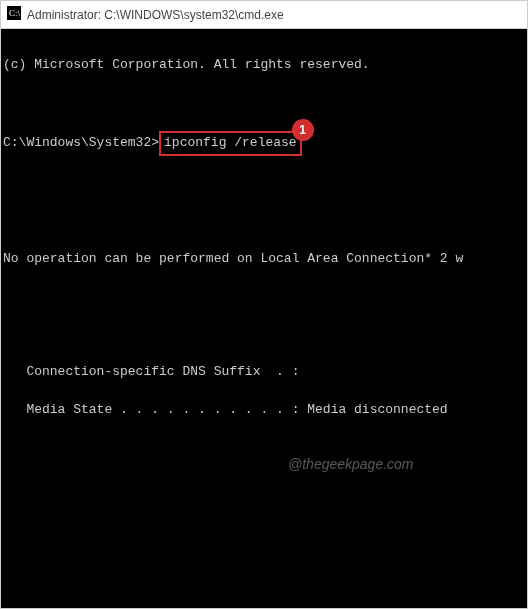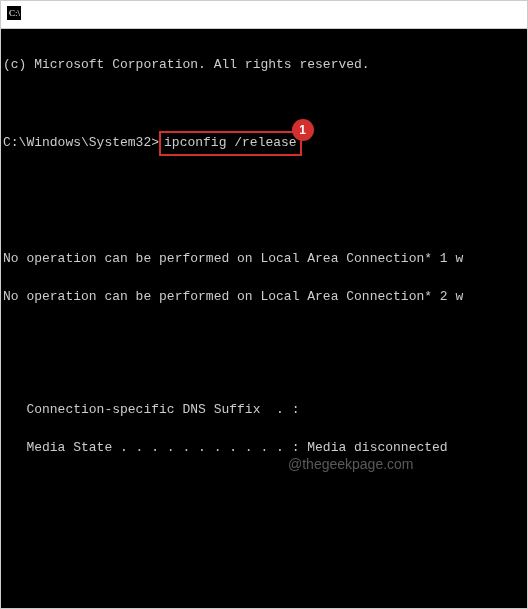--- a/index.html
+++ b/index.html
@@ -71,42 +71,43 @@
       font-size: 12px;
       font-weight: bold;
     }
     .watermark {
       position: absolute;
       top: 425px;
       left: 287px;
       color: rgba(160,160,160,0.55);
       font-family: Arial, sans-serif;
       font-size: 14px;
+      font-style: italic;
     }
   </style>
 </head>
 <body>
 
 <div class="window">
   <div class="titlebar">
     <span>
       <svg width="14" height="14" viewBox="0 0 14 14">
         <rect x="0" y="0" width="14" height="14" fill="#000"></rect>
         <text x="2" y="10" fill="#fff" font-size="9" font-family="Consolas">C:\</text>
       </svg>
     </span>
+    <span>Administrator: C:\WINDOWS\system32\cmd.exe</span>
   </div>
 
   <div class="terminal">
 <div class="line">(c) Microsoft Corporation. All rights reserved.</div>
 <div class="line">&nbsp;</div>
 <div class="line"><span>C:\Windows\System32&gt;</span><span class="highlight-box"><span>ipconfig /release</span><span class="badge">1</span></span></div>
 <div class="line">&nbsp;</div>
 <div class="line">&nbsp;</div>
-<div class="line">No operation can be performed on Local Area Connection* 1 w</div>
 <div class="line">No operation can be performed on Local Area Connection* 2 w</div>
 <div class="line">&nbsp;</div>
 <div class="line">&nbsp;</div>
 <div class="line">   Connection-specific DNS Suffix  . :</div>
 <div class="line">   Media State . . . . . . . . . . . : Media disconnected</div>
 <div class="line">&nbsp;</div>
 
 
 
 

